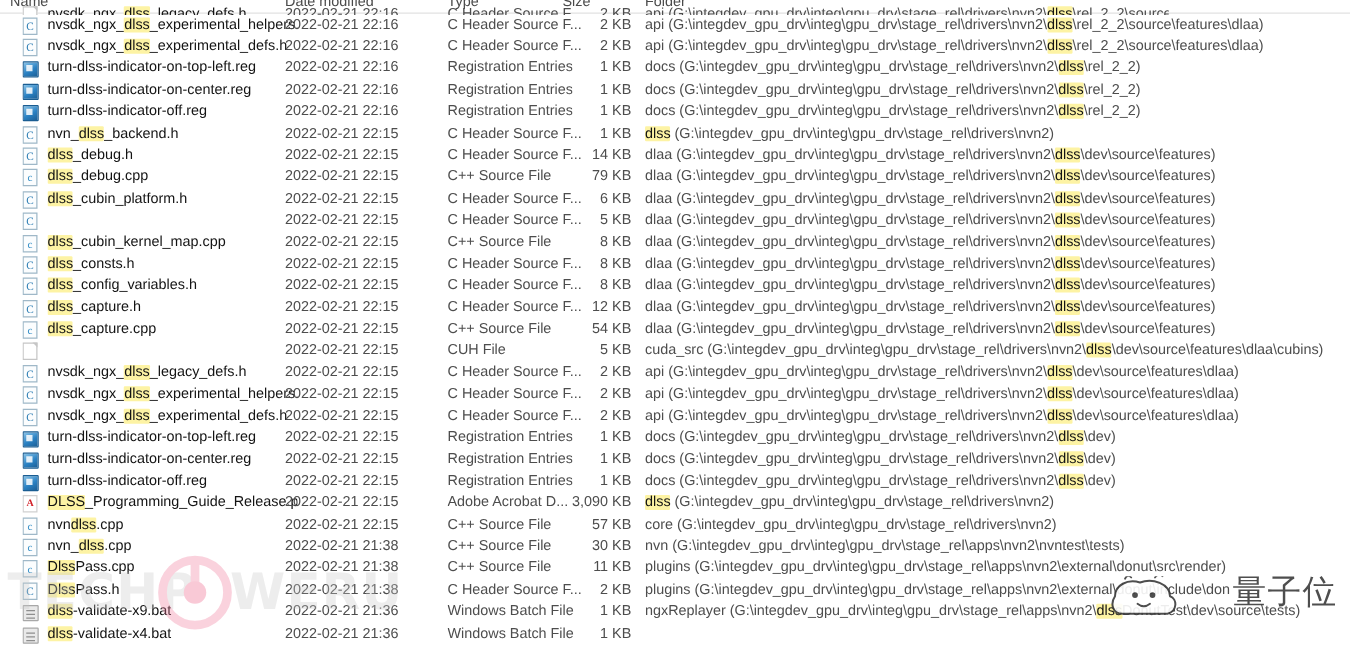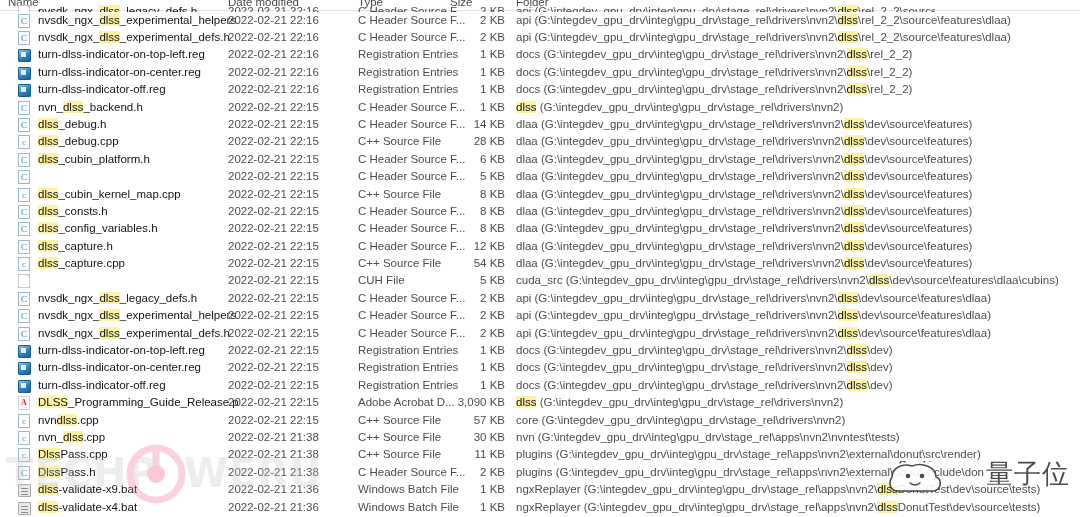--- a/index.html
+++ b/index.html
@@ -295,21 +295,21 @@
         <span class="cell c-date">2022-02-21 22:15</span>
         <span class="cell c-type">C Header Source F...</span>
         <span class="cell c-size">14 KB</span>
         <span class="cell c-folder">dlaa (G:\integdev_gpu_drv\integ\gpu_drv\stage_rel\drivers\nvn2\<span class="hl">dlss</span>\dev\source\features)</span>
       </div>
       <div class="row">
         <span class="cell c-icon"><span class="icon icon-code cpp">c</span></span>
         <span class="cell c-name"><span class="hl">dlss</span>_debug.cpp</span>
         <span class="cell c-date">2022-02-21 22:15</span>
         <span class="cell c-type">C++ Source File</span>
-        <span class="cell c-size">28 KB</span>
+        <span class="cell c-size">79 KB</span>
         <span class="cell c-folder">dlaa (G:\integdev_gpu_drv\integ\gpu_drv\stage_rel\drivers\nvn2\<span class="hl">dlss</span>\dev\source\features)</span>
       </div>
       <div class="row">
         <span class="cell c-icon"><span class="icon icon-code">C</span></span>
         <span class="cell c-name"><span class="hl">dlss</span>_cubin_platform.h</span>
         <span class="cell c-date">2022-02-21 22:15</span>
         <span class="cell c-type">C Header Source F...</span>
         <span class="cell c-size">6 KB</span>
         <span class="cell c-folder">dlaa (G:\integdev_gpu_drv\integ\gpu_drv\stage_rel\drivers\nvn2\<span class="hl">dlss</span>\dev\source\features)</span>
       </div>
@@ -462,21 +462,20 @@
         <span class="cell c-type">Windows Batch File</span>
         <span class="cell c-size">1 KB</span>
         <span class="cell c-folder">ngxReplayer (G:\integdev_gpu_drv\integ\gpu_drv\stage_rel\apps\nvn2\<span class="hl">dlss</span>DonutTest\dev\source\tests)</span>
       </div>
       <div class="row">
         <span class="cell c-icon"><span class="icon icon-bat"></span></span>
         <span class="cell c-name"><span class="hl">dlss</span>-validate-x4.bat</span>
         <span class="cell c-date">2022-02-21 21:36</span>
         <span class="cell c-type">Windows Batch File</span>
         <span class="cell c-size">1 KB</span>
-        <span class="cell c-folder">ngxReplayer (G:\integdev_gpu_drv\integ\gpu_drv\stage_rel\apps\nvn2\<span class="hl">dlss</span>DonutTest\dev\source\tests)</span>
       </div>
     </div>
 
   <div class="wm-tpu">
     <svg viewBox="0 0 320 62" width="320" height="62" xmlns="http://www.w3.org/2000/svg">
       <g fill="#c9c9c9" font-family="DejaVu Sans, sans-serif" font-size="40" font-weight="bold" letter-spacing="1">
         <text x="2" y="44">TECHP</text>
         <text x="180" y="44">WERUP</text>
       </g>
       <g>

